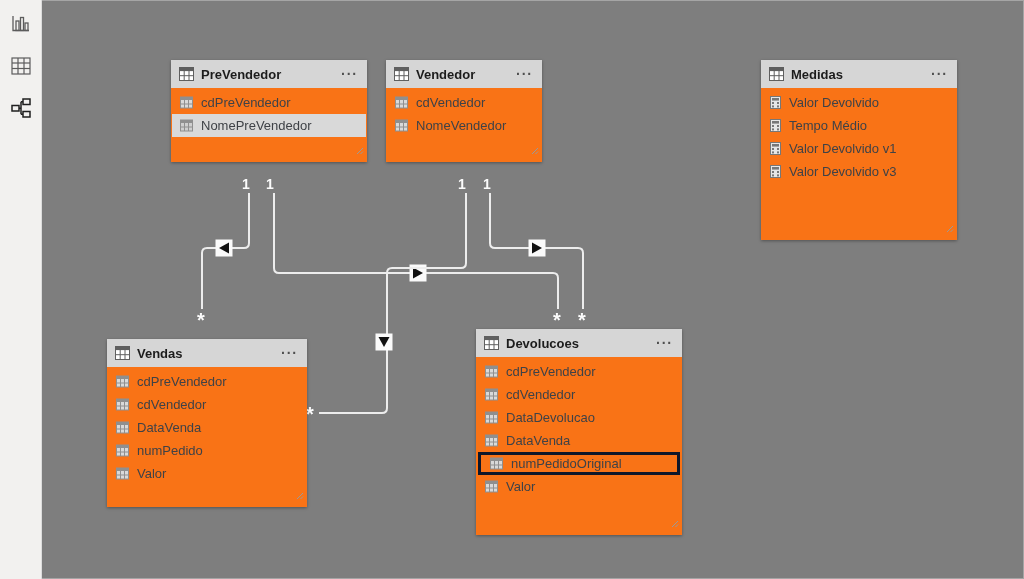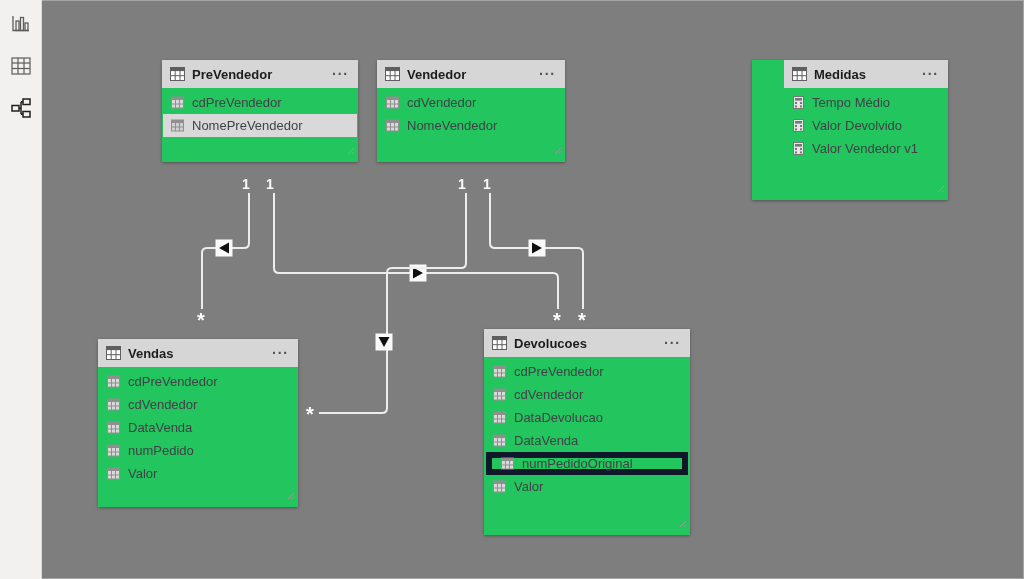--- a/index.html
+++ b/index.html
@@ -36,23 +36,24 @@
   .rel-layer { position: absolute; left: 0; top: 0; z-index: 1; }
   .rel-line { fill: none; stroke: #ededed; stroke-width: 2; }
   .arrow-box { fill: #fafafa; }
   .arrow-tri { fill: #101010; }
   .card-num  { fill: #fcfcfc; font: bold 14px "Liberation Sans", sans-serif; text-anchor: middle; }
   .card-star { fill: #fcfcfc; font: bold 20px "Liberation Sans", sans-serif; text-anchor: middle; }
 
   
   .table-card {
     position: absolute;
-    background: #22c55e;
+    background: #f97316;
     box-shadow: 0 1px 3px rgba(0,0,0,0.35);
     z-index: 2;
+    margin-left: 9px;
   }
   .card-header {
     height: 28px;
     background: #d6d6d6;
     display: flex; align-items: center;
     padding: 0 9px 0 8px; gap: 7px;
     cursor: move;
   }
   .card-title {
     flex: 1;
@@ -65,21 +66,21 @@
   }
   .card-body { padding-top: 3px; }
   .field-row {
     height: 23px;
     display: flex; align-items: center;
     padding: 0 6px 0 9px; gap: 8px;
     font-size: 13px; color: #3f4247;
     cursor: pointer; white-space: nowrap;
   }
   .field-row.highlighted { background: #d9d9d9; margin: 0 1px; padding-left: 8px; }
-  .field-row.outlined { border: 6px solid #0f172a; margin: 0 2px; }
+  .field-row.outlined { border: 3px solid #0f172a; margin: 0 2px; }
   .f-icon { display: flex; align-items: center; flex: 0 0 auto; }
   .resize-handle { position: absolute; right: 3px; bottom: 3px; cursor: nwse-resize; }
 </style>
 </head>
 <body>
 
 <div class="app">
 
   <div class="sidebar">
     <div class="side-item">
@@ -198,21 +199,21 @@
         <span>NomePreVendedor</span>
       </div>
     </div>
     <span class="resize-handle">
       <svg width="9" height="9" viewBox="0 0 9 9">
           <path d="M8,2 L2,8 M8,5.5 L5.5,8" stroke="#9a9a9a" fill="none"></path>
         </svg>
     </span>
   </div>
 
-  <div class="table-card" style="left:377px; top:60px; width:188px; height:102px;">
+  <div class="table-card" style="left:377px; top:60px; width:156px; height:102px;">
     <div class="card-header">
       <span class="f-icon">
         <svg width="15" height="14" viewBox="0 0 15 14">
           <rect x="0.5" y="0.5" width="14" height="13" fill="#fff" stroke="#5f5f5f"></rect>
           <rect x="0.5" y="0.5" width="14" height="3.6" fill="#5f5f5f"></rect>
           <line x1="5.2" y1="4" x2="5.2" y2="13.5" stroke="#5f5f5f"></line>
           <line x1="10" y1="4" x2="10" y2="13.5" stroke="#5f5f5f"></line>
           <line x1="0.5" y1="8.7" x2="14.5" y2="8.7" stroke="#5f5f5f"></line>
         </svg>
       </span>
@@ -245,21 +246,21 @@
         <span>NomeVendedor</span>
       </div>
     </div>
     <span class="resize-handle">
       <svg width="9" height="9" viewBox="0 0 9 9">
           <path d="M8,2 L2,8 M8,5.5 L5.5,8" stroke="#9a9a9a" fill="none"></path>
         </svg>
     </span>
   </div>
 
-  <div class="table-card" style="left:752px; top:60px; width:196px; height:140px;padding-left:32px;">
+  <div class="table-card" style="left:752px; top:60px; width:196px; height:180px;">
     <div class="card-header">
       <span class="f-icon">
         <svg width="15" height="14" viewBox="0 0 15 14">
           <rect x="0.5" y="0.5" width="14" height="13" fill="#fff" stroke="#5f5f5f"></rect>
           <rect x="0.5" y="0.5" width="14" height="3.6" fill="#5f5f5f"></rect>
           <line x1="5.2" y1="4" x2="5.2" y2="13.5" stroke="#5f5f5f"></line>
           <line x1="10" y1="4" x2="10" y2="13.5" stroke="#5f5f5f"></line>
           <line x1="0.5" y1="8.7" x2="14.5" y2="8.7" stroke="#5f5f5f"></line>
         </svg>
       </span>
@@ -271,47 +272,60 @@
         <span class="f-icon">
           <svg width="11" height="13" viewBox="0 0 11 13">
             <rect x="0.5" y="0.5" width="10" height="12" fill="#e6e6e6" stroke="#777"></rect>
             <rect x="2" y="2" width="7" height="2.6" fill="#777"></rect>
             <rect x="2" y="6" width="2" height="2" fill="#777"></rect>
               <rect x="7" y="6" width="2" height="2" fill="#777"></rect>
             <rect x="2" y="9.4" width="2" height="2" fill="#777"></rect>
               <rect x="7" y="9.4" width="2" height="2" fill="#777"></rect>
           </svg>
         </span>
-        <span>Tempo Médio</span>
+        <span>Valor Devolvido</span>
       </div>
       <div class="field-row">
         <span class="f-icon">
           <svg width="11" height="13" viewBox="0 0 11 13">
             <rect x="0.5" y="0.5" width="10" height="12" fill="#e6e6e6" stroke="#777"></rect>
             <rect x="2" y="2" width="7" height="2.6" fill="#777"></rect>
             <rect x="2" y="6" width="2" height="2" fill="#777"></rect>
               <rect x="7" y="6" width="2" height="2" fill="#777"></rect>
             <rect x="2" y="9.4" width="2" height="2" fill="#777"></rect>
               <rect x="7" y="9.4" width="2" height="2" fill="#777"></rect>
           </svg>
         </span>
-        <span>Valor Devolvido</span>
+        <span>Tempo Médio</span>
       </div>
       <div class="field-row">
         <span class="f-icon">
           <svg width="11" height="13" viewBox="0 0 11 13">
             <rect x="0.5" y="0.5" width="10" height="12" fill="#e6e6e6" stroke="#777"></rect>
             <rect x="2" y="2" width="7" height="2.6" fill="#777"></rect>
             <rect x="2" y="6" width="2" height="2" fill="#777"></rect>
               <rect x="7" y="6" width="2" height="2" fill="#777"></rect>
             <rect x="2" y="9.4" width="2" height="2" fill="#777"></rect>
               <rect x="7" y="9.4" width="2" height="2" fill="#777"></rect>
           </svg>
         </span>
-        <span>Valor Vendedor v1</span>
+        <span>Valor Devolvido v1</span>
+      </div>
+      <div class="field-row">
+        <span class="f-icon">
+          <svg width="11" height="13" viewBox="0 0 11 13">
+            <rect x="0.5" y="0.5" width="10" height="12" fill="#e6e6e6" stroke="#777"></rect>
+            <rect x="2" y="2" width="7" height="2.6" fill="#777"></rect>
+            <rect x="2" y="6" width="2" height="2" fill="#777"></rect>
+              <rect x="7" y="6" width="2" height="2" fill="#777"></rect>
+            <rect x="2" y="9.4" width="2" height="2" fill="#777"></rect>
+              <rect x="7" y="9.4" width="2" height="2" fill="#777"></rect>
+          </svg>
+        </span>
+        <span>Valor Devolvido v3</span>
       </div>
     </div>
     <span class="resize-handle">
       <svg width="9" height="9" viewBox="0 0 9 9">
           <path d="M8,2 L2,8 M8,5.5 L5.5,8" stroke="#9a9a9a" fill="none"></path>
         </svg>
     </span>
   </div>
 
   <div class="table-card" style="left:98px; top:339px; width:200px; height:168px;">
@@ -390,21 +404,21 @@
         <span>Valor</span>
       </div>
     </div>
     <span class="resize-handle">
       <svg width="9" height="9" viewBox="0 0 9 9">
           <path d="M8,2 L2,8 M8,5.5 L5.5,8" stroke="#9a9a9a" fill="none"></path>
         </svg>
     </span>
   </div>
 
-  <div class="table-card" style="left:484px; top:329px; width:206px; height:206px;">
+  <div class="table-card" style="left:467px; top:329px; width:206px; height:206px;">
     <div class="card-header">
       <span class="f-icon">
         <svg width="15" height="14" viewBox="0 0 15 14">
           <rect x="0.5" y="0.5" width="14" height="13" fill="#fff" stroke="#5f5f5f"></rect>
           <rect x="0.5" y="0.5" width="14" height="3.6" fill="#5f5f5f"></rect>
           <line x1="5.2" y1="4" x2="5.2" y2="13.5" stroke="#5f5f5f"></line>
           <line x1="10" y1="4" x2="10" y2="13.5" stroke="#5f5f5f"></line>
           <line x1="0.5" y1="8.7" x2="14.5" y2="8.7" stroke="#5f5f5f"></line>
         </svg>
       </span>

